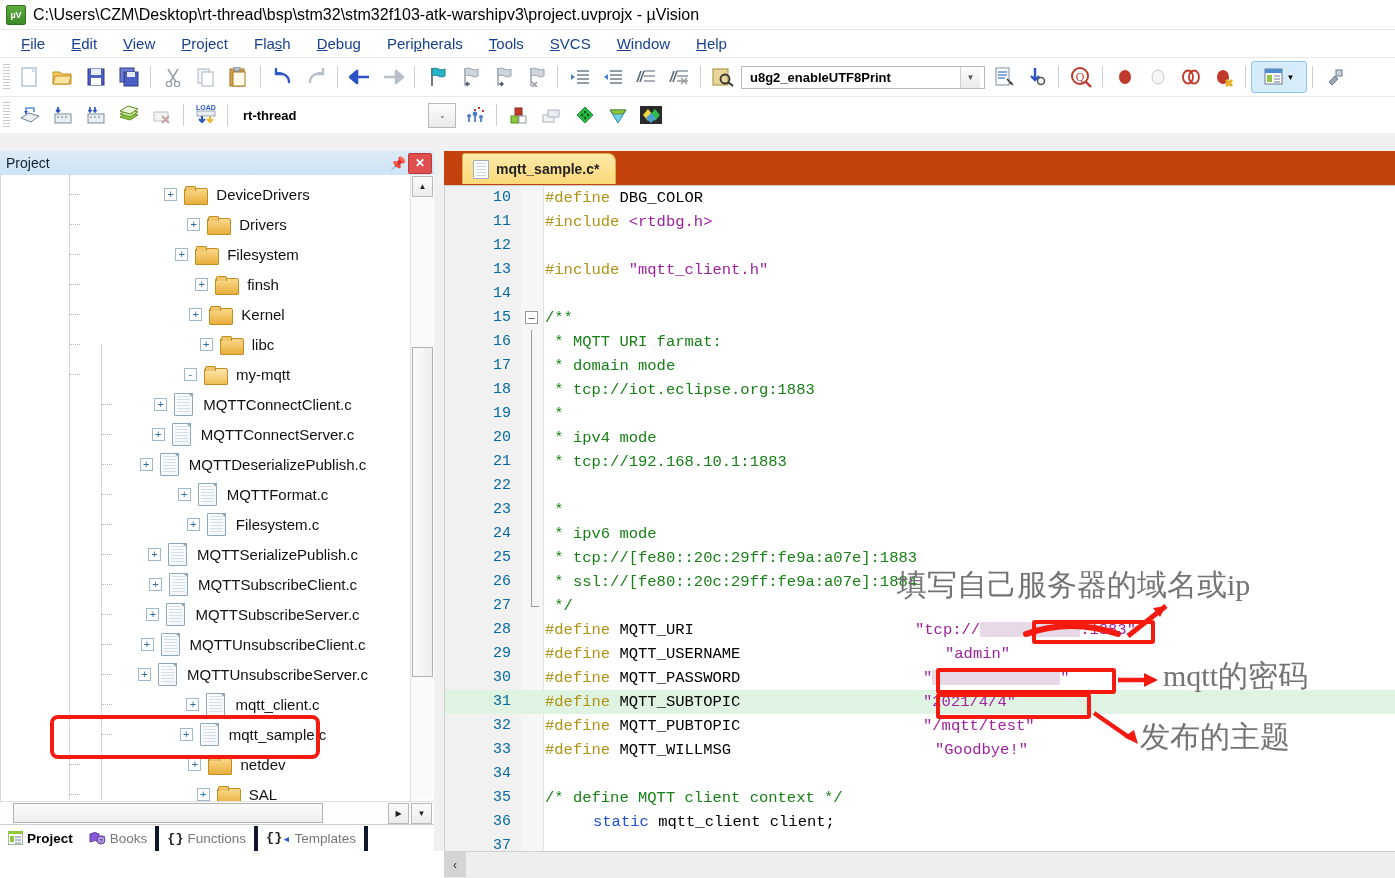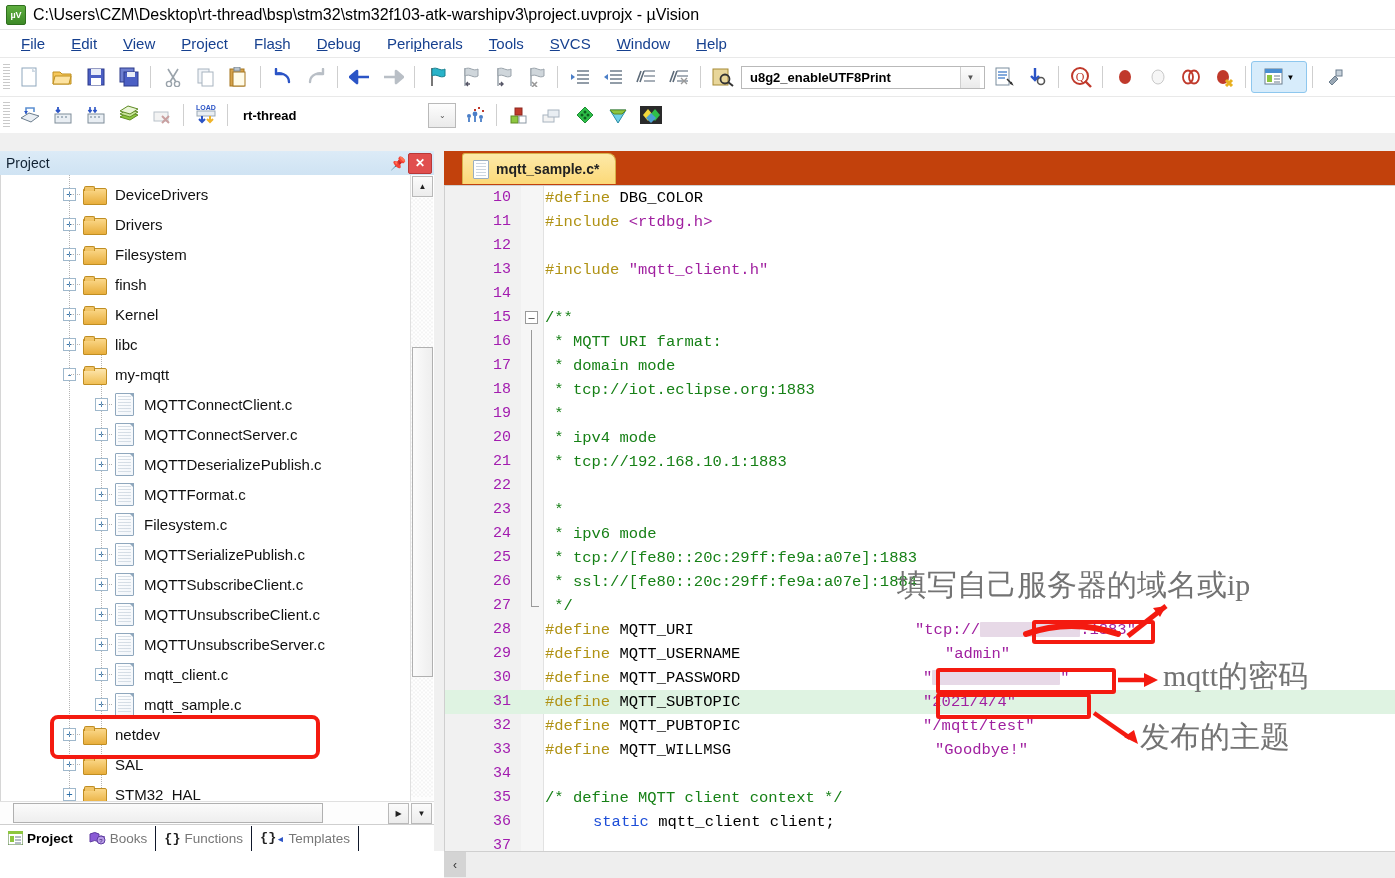--- a/index.html
+++ b/index.html
@@ -79,21 +79,21 @@
   .panel-head .pin{width:20px;text-align:center;font-size:13px;color:#333;}
   .panel-head .pclose{
     width:22px;height:19px;background:#e04f4f;color:#fff;font-size:12px;font-weight:bold;
     display:flex;align-items:center;justify-content:center;border:1px solid #b93838;border-radius:2px;
   }
   .tree{
     position:absolute;left:0;top:24px;width:434px;height:645px;background:#fff;
     overflow:hidden;box-sizing:border-box;border-left:1px solid #d6d6d6;
   }
   .tree-inner{position:absolute;left:0;top:4px;width:410px;}
-  .trow{height:30px;display:flex;align-items:center;padding-left:62px;position:relative;}
+  .trow{height:30px;display:flex;align-items:center;padding-left:62px;position:relative;justify-content:center;}
   .trow.lvl2{padding-left:94px;}
   .expander{
     width:13px;height:13px;border:1px solid #9fb8cc;background:#fff;color:#2b6ea8;
     font-size:11px;line-height:11px;text-align:center;font-family:"Liberation Sans",sans-serif;
     flex:none;margin-right:7px;box-sizing:border-box;
   }
   .folder{
     width:22px;height:17px;flex:none;margin-right:10px;position:relative;
   }
   .folder:before{
@@ -152,21 +152,21 @@
   .hsb .a-right{position:absolute;right:24px;top:0;}
   .hsb .a-down{position:absolute;right:1px;top:0;}
 
   
   .panel-tabs{
     position:absolute;left:0;bottom:0;width:434px;height:27px;background:#fff;
     display:flex;align-items:center;border-top:1px solid #cfcfcf;box-sizing:border-box;
   }
   .ptab{
     display:flex;align-items:center;height:25px;padding:0 8px;font-size:13.5px;color:#777;
-    border-right:1px solid #0f172a;white-space:nowrap;
+    border-right:4px solid #0f172a;white-space:nowrap;
   }
   .ptab.active{color:#000;font-weight:bold;border-right:none;}
   .ptab .ti{margin-right:4px;display:inline-flex;}
 
   
   .editor{
     position:absolute;left:444px;top:0;width:951px;height:700px;background:#fff;
     box-sizing:border-box;
   }
   .tabstrip{height:34px;background:#c2410c;position:relative;}
@@ -196,21 +196,21 @@
   .fold-col{
     position:absolute;left:76px;top:0;width:22px;height:100%;background:#f6f6f6;
     border-right:1px solid #e2e2e2;
   }
   .code-lines{position:absolute;left:0;top:0;width:951px;}
   .ln{
     height:24px;line-height:24px;position:relative;white-space:pre;
     font-family:"Liberation Mono","DejaVu Sans Mono",monospace;font-size:15.5px;
   }
   .ln .num{
-    position:absolute;left:0;width:66px;text-align:right;color:#a21caf;
+    position:absolute;left:0;width:66px;text-align:right;color:#0369a1;
     font-family:"Liberation Mono","DejaVu Sans Mono",monospace;font-size:15px;
   }
   .ln .src{position:absolute;left:100px;white-space:pre;}
   .ln.hl{background:#dff3e2;}
   .ln.hl .num{background:#dff3e2;}
   .tok-pre{color:#b09214;}
   .tok-ident{color:#000;}
   .tok-inc{color:#a020a0;}
   .tok-str{color:#a020a0;}
   .tok-cmt{color:#178117;}
@@ -714,20 +714,28 @@
               </div>
               <div class="tlabel">MQTTSerializePublish.c</div>
             </div>
             <div class="trow lvl2">
               <div class="tdash" style="left: 100px;"></div>
               <div class="expander">+</div>
               <div class="cfile">
                 <span class="hatch"></span>
               </div>
               <div class="tlabel">MQTTSubscribeClient.c</div>
+            </div>
+            <div class="trow lvl2">
+              <div class="tdash" style="left: 100px;"></div>
+              <div class="expander">+</div>
+              <div class="cfile">
+                <span class="hatch"></span>
+              </div>
+              <div class="tlabel">MQTTSubscribeServer.c</div>
             </div>
             <div class="trow lvl2">
               <div class="tdash" style="left: 100px;"></div>
               <div class="expander">+</div>
               <div class="cfile">
                 <span class="hatch"></span>
               </div>
               <div class="tlabel">MQTTUnsubscribeClient.c</div>
             </div>
             <div class="trow lvl2">

